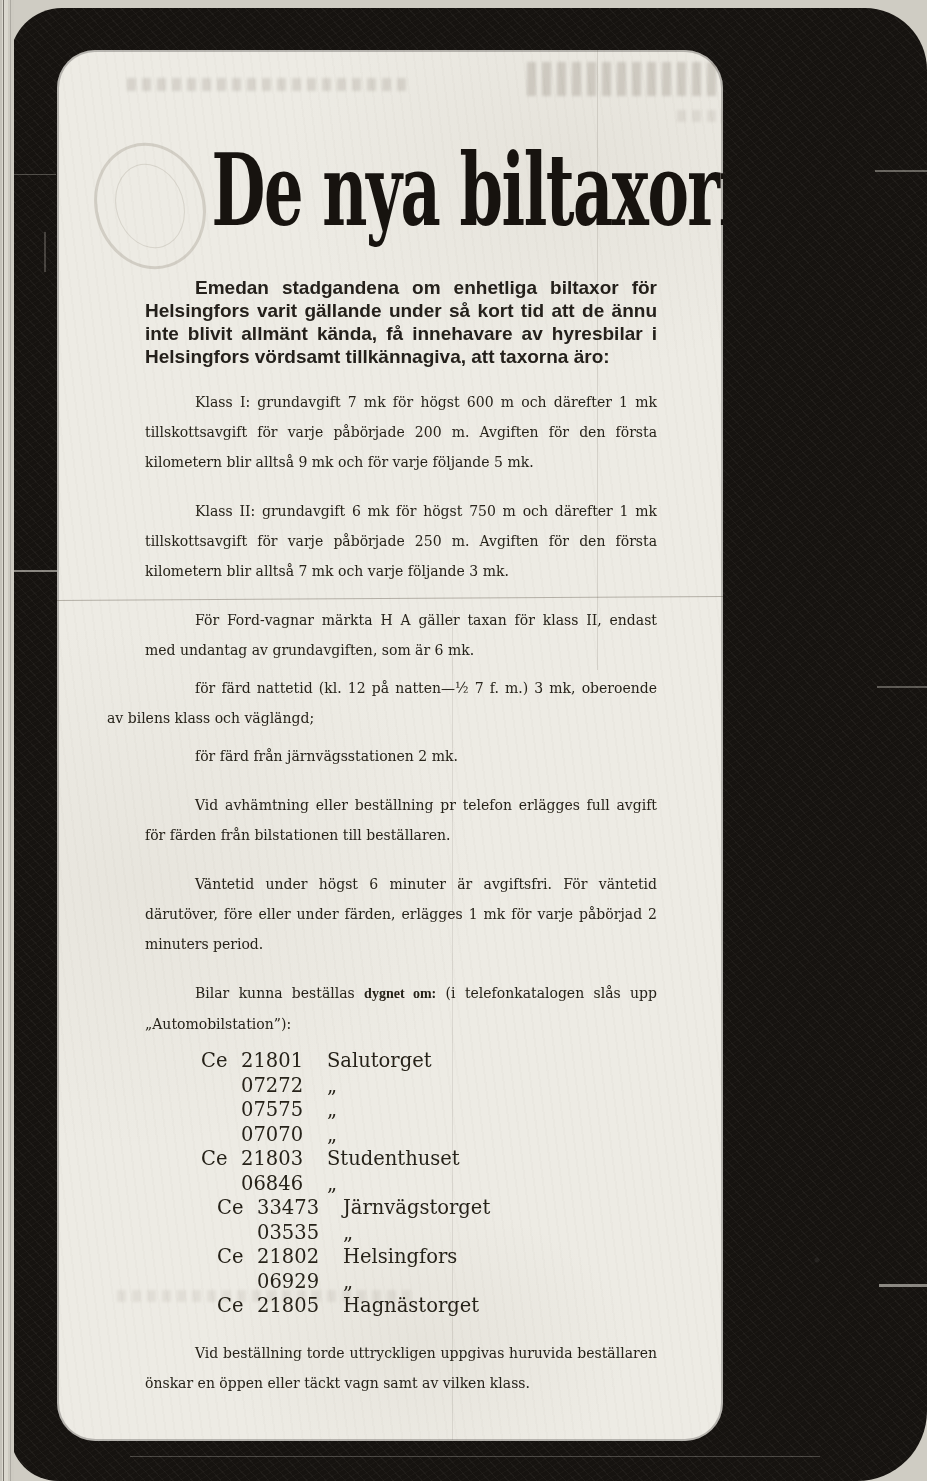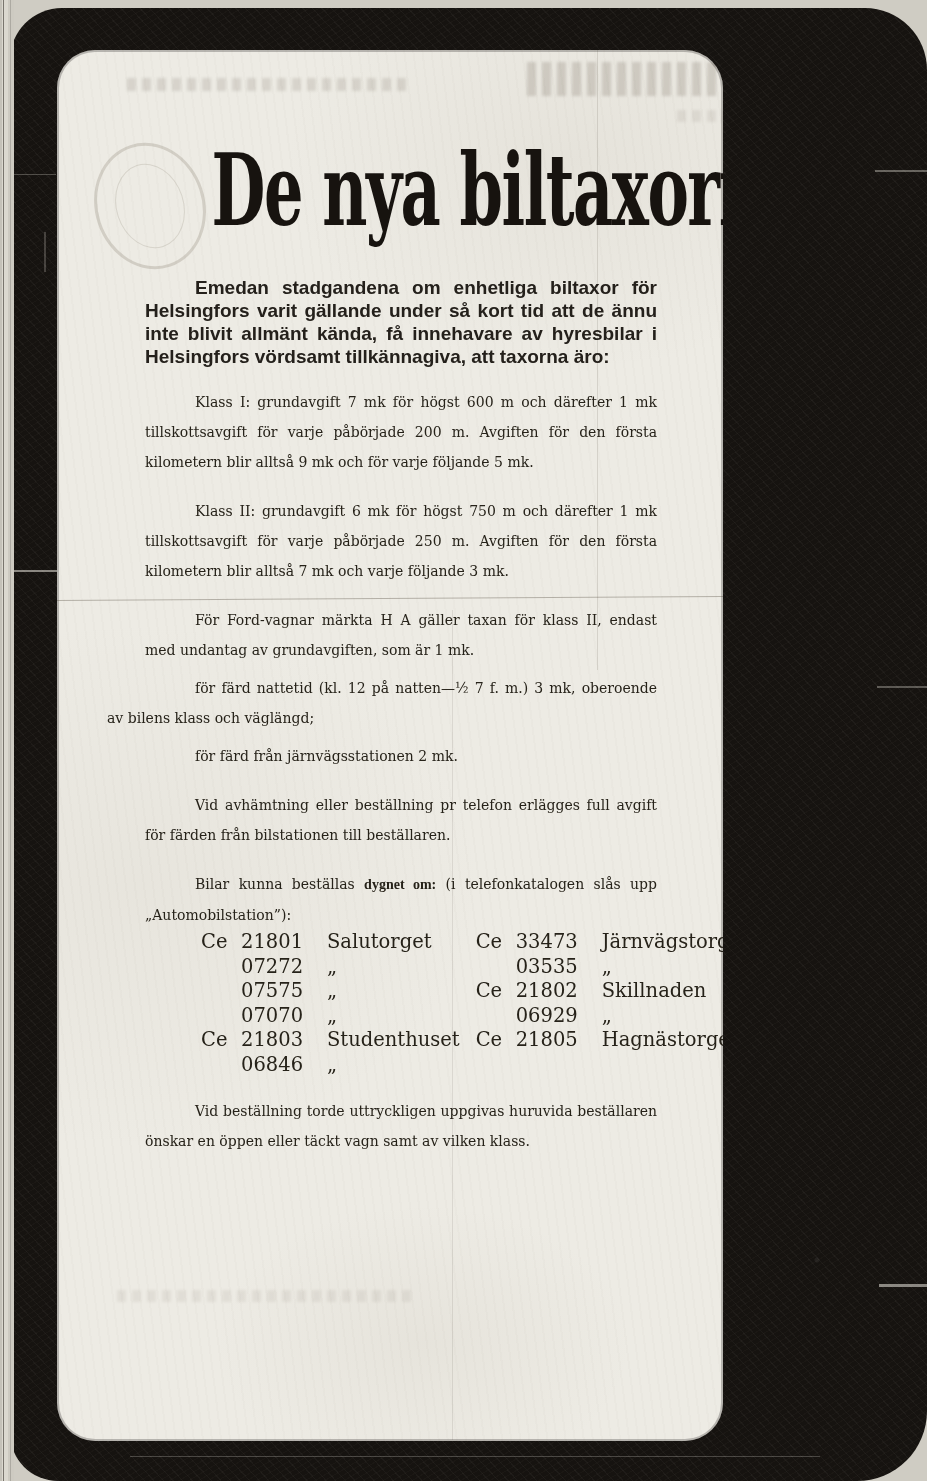--- a/index.html
+++ b/index.html
@@ -84,21 +84,21 @@
     font-weight:700; font-size:19px; line-height:23px;
     text-align:justify; text-indent:50px; margin-top:26px; color:#24201b;
   }
   p.body {
     font-size:14px; line-height:30px; text-align:justify;
     text-indent:50px; margin-top:19px; color:#262219;
   }
   p.body.tight { margin-top:8px; }
   p.body.hang { margin-left:-38px; text-indent:88px; }
   .boldsans { font-family:Liberation Serif, serif; font-weight:700; }
-  .phones { display:flex; padding-left:56px; position:relative; z-index:2; }
+  .phones { display:flex; margin-top:10px; padding-left:56px; position:relative; z-index:2;flex-direction:column; }
   .pcol { width:330px; }
   .pcol + .pcol { margin-left:16px; }
   .prow { display:flex; font-size:19.5px; line-height:24.5px; color:#262219; }
   .prow .pfx { width:40px; }
   .prow .num { width:86px; }
   .prow .loc { flex:1; }
   .slogan {
     font-family:"DejaVu Sans","Liberation Sans",sans-serif;
     font-weight:700; font-size:19.5px; line-height:32px;
     text-align:justify; text-indent:50px; margin-top:18px; color:#24201b;
@@ -134,26 +134,27 @@
     <div class="fold f2"></div>
     <div class="scratchline"></div>
 
     <div class="content">
       <h1 class="title">De nya biltaxorna</h1>
 
       <p class="intro">Emedan stadgandena om enhetliga biltaxor för Helsingfors varit gällande under så kort tid att de ännu inte blivit allmänt kända, få innehavare av hyresbilar i Helsingfors vördsamt tillkännagiva, att taxorna äro:</p>
 
       <p class="body">Klass I: grundavgift 7 mk för högst 600 m och därefter 1 mk tillskottsavgift för varje påbörjade 200 m.  Avgiften för den första kilometern blir alltså 9 mk och för varje följande 5 mk.</p>
       <p class="body">Klass II: grundavgift 6 mk för högst 750 m och därefter 1 mk tillskottsavgift för varje påbörjade 250 m.  Avgiften för den första kilometern blir alltså 7 mk och varje följande 3 mk.</p>
-      <p class="body">För Ford-vagnar märkta H A gäller taxan för klass II, endast med undantag av grundavgiften, som är 1 mk.</p>
+      <p class="body">För Ford-vagnar märkta H A gäller taxan för klass II, endast med undantag av grundavgiften, som är 6 mk.</p>
 
       <p class="body tight hang">för färd nattetid (kl. 12 på natten—½ 7 f. m.) 3 mk, oberoende av bilens klass och väglängd;</p>
       <p class="body tight">för färd från järnvägsstationen 2 mk.</p>
 
       <p class="body">Vid avhämtning eller beställning pr telefon erlägges full avgift för färden från bilstationen till beställaren.</p>
+      <p class="body">Väntetid under högst 6 minuter är avgiftsfri.  För väntetid därutöver, före eller under färden, erlägges 1 mk för varje påbörjad 2 minuters period.</p>
 
       <p class="body"><span>Bilar kunna beställas </span><span class="boldsans">dygnet om:</span><span> (i telefonkatalogen slås upp „Automobilstation”):</span></p>
 
       <div class="phones">
         <div class="pcol">
           <div class="prow">
               <span class="pfx">Ce</span>
               <span class="num">21801</span>
               <span class="loc">Salutorget</span>
             </div>
@@ -190,21 +191,21 @@
               <span class="loc">Järnvägstorget</span>
             </div>
           <div class="prow">
               <span class="pfx"></span>
               <span class="num">03535</span>
               <span class="loc">„</span>
             </div>
           <div class="prow">
               <span class="pfx">Ce</span>
               <span class="num">21802</span>
-              <span class="loc">Skillnaden</span>
+              <span class="loc">Helsingfors</span>
             </div>
           <div class="prow">
               <span class="pfx"></span>
               <span class="num">06929</span>
               <span class="loc">„</span>
             </div>
           <div class="prow">
               <span class="pfx">Ce</span>
               <span class="num">21805</span>
               <span class="loc">Hagnästorget</span>

